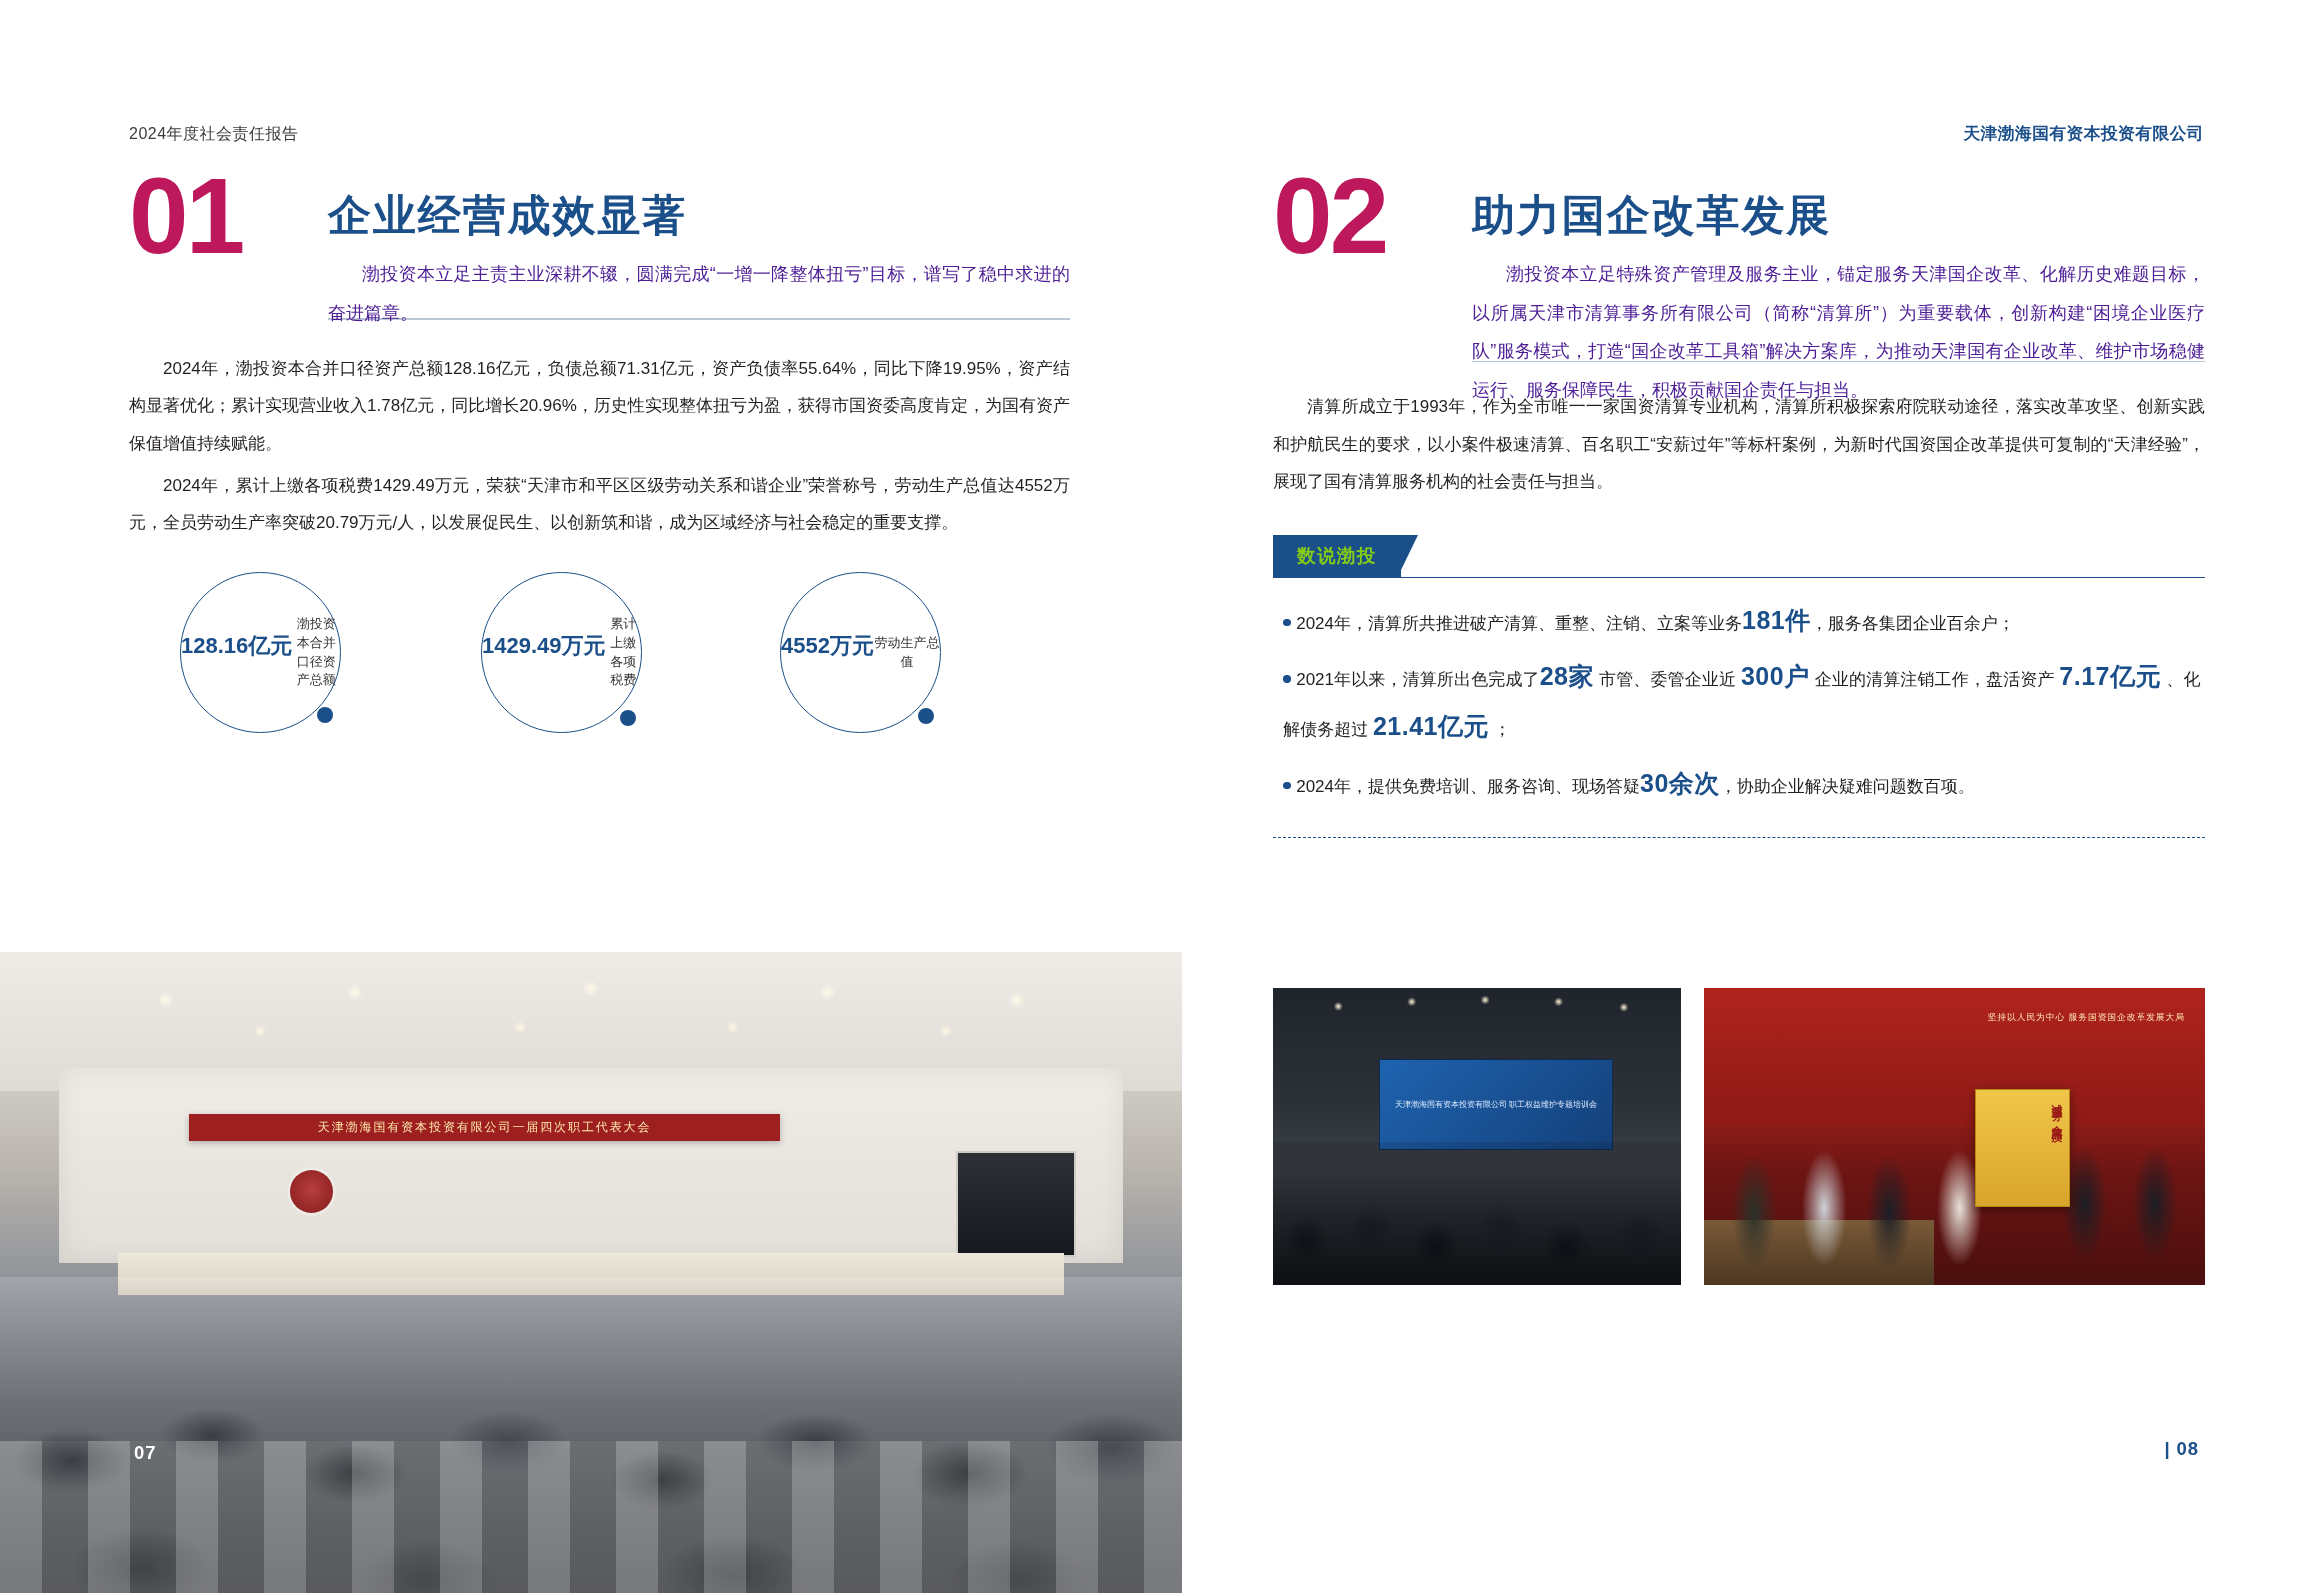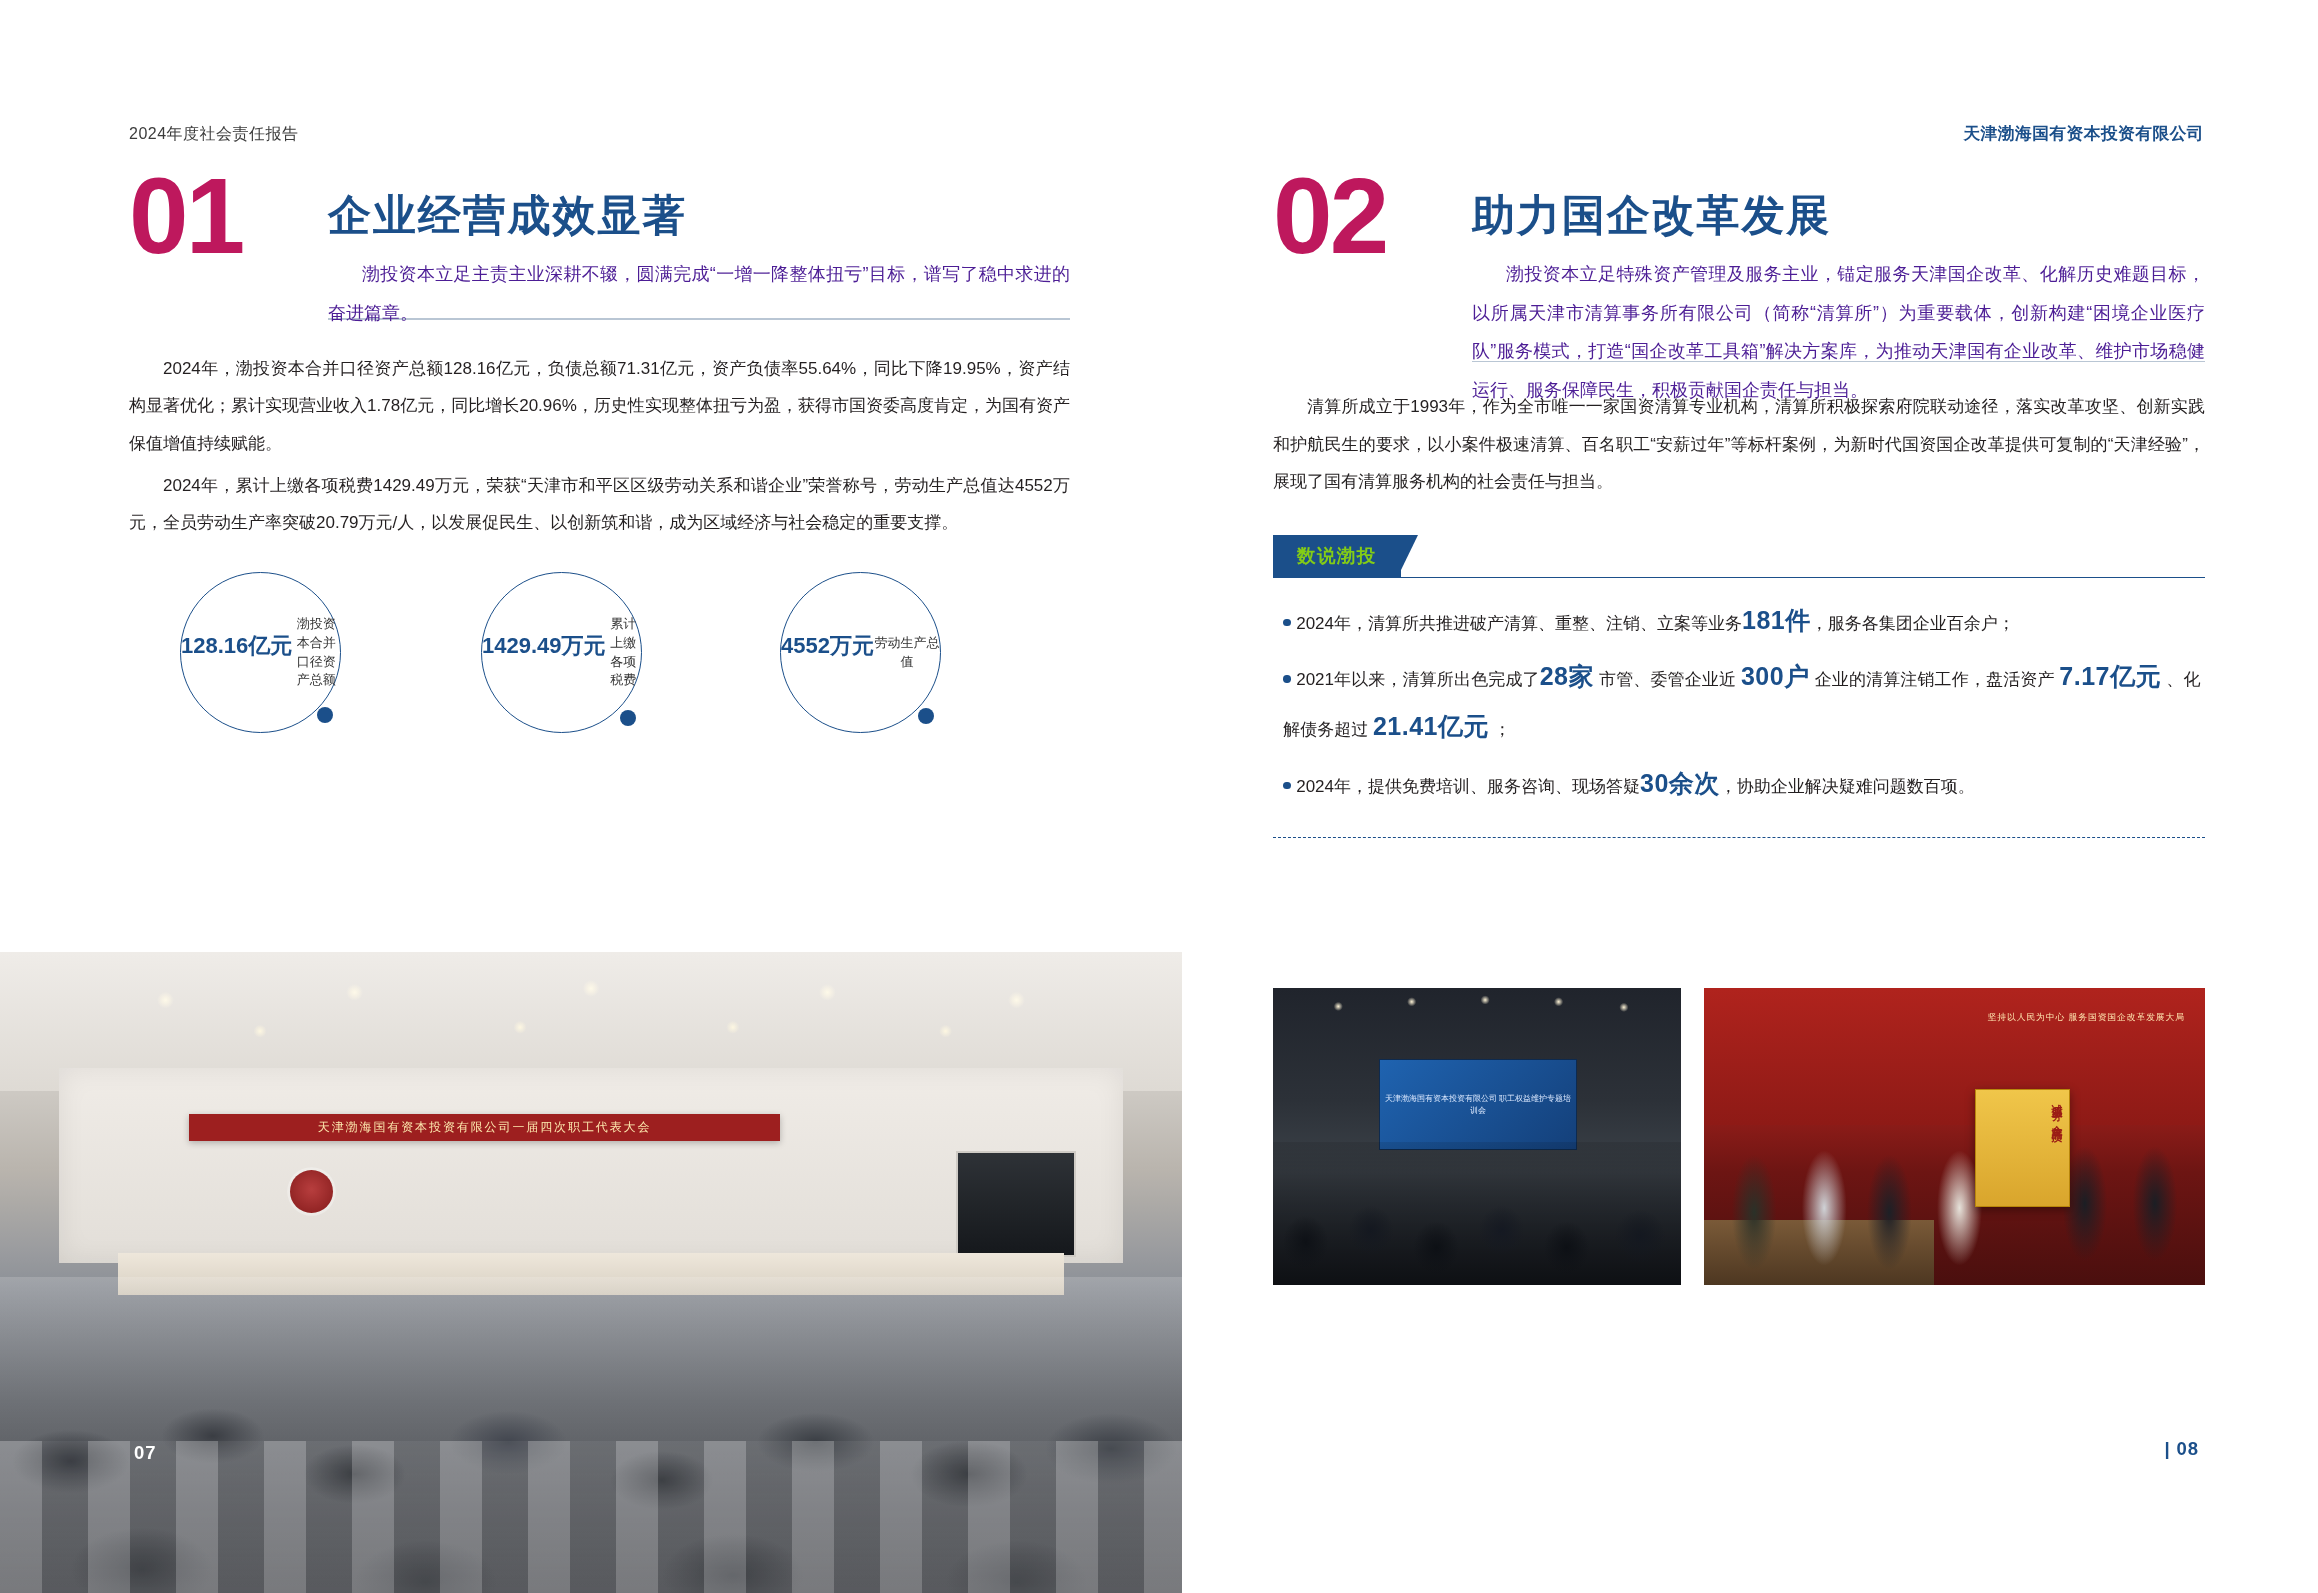--- a/index.html
+++ b/index.html
@@ -347,20 +347,21 @@
       radial-gradient(circle 6.5px at 16% 40%, #fdf3d6, rgba(255,255,255,0) 70%),
       radial-gradient(circle 6.5px at 34% 30%, #fdf3d6, rgba(255,255,255,0) 70%),
       radial-gradient(circle 6.5px at 52% 26%, #fdf3d6, rgba(255,255,255,0) 70%),
       radial-gradient(circle 6.5px at 70% 30%, #fdf3d6, rgba(255,255,255,0) 70%),
       radial-gradient(circle 6.5px at 86% 42%, #fdf3d6, rgba(255,255,255,0) 70%);
   }
   .conf .scr {
     position: absolute; left: 26%; top: 24%; width: 48%; height: 30%;
     background: linear-gradient(135deg, #1f63b0, #14407a);
     border: 1.4px solid #0d2a4f;
+    padding-left: 36px;
   }
   .conf .scr-t {
     position: absolute; inset: 0;
     color: #dce9ff; font-size: 8px; line-height: 1.5;
     display: flex; align-items: center; justify-content: center;
     text-align: center; padding: 2.8px;
   }
   .conf .aud {
     position: absolute; left: 0; bottom: 0; width: 100%; height: 48%;
     background:

